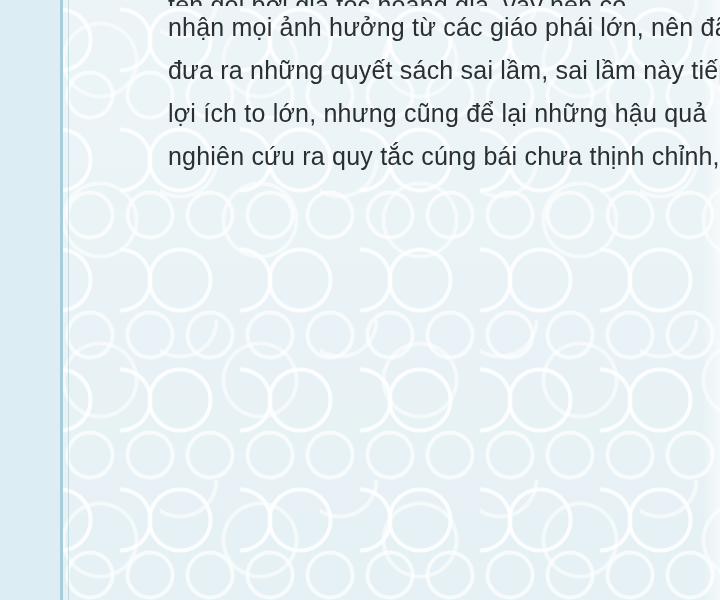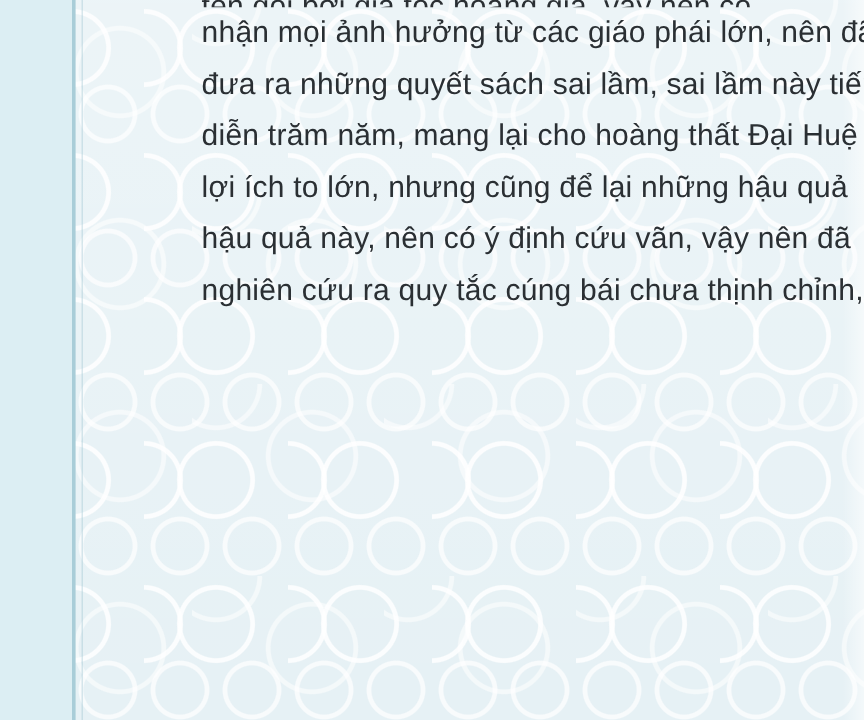--- a/index.html
+++ b/index.html
@@ -113,19 +113,17 @@
 
   <div class="left-strip"></div>
   <div class="gutter-line"></div>
   <div class="gutter-line2"></div>
   <div class="right-strip"></div>
 
   <div class="text-col">
     <div class="line clipped-top">tên gọi bởi gia tộc hoàng gia, vậy nên có</div>
     <div class="line">nhận mọi ảnh hưởng từ các giáo phái lớn, nên đã</div>
     <div class="line">đưa ra những quyết sách sai lầm, sai lầm này tiếp</div>
-    <div class="line">diễn trăm năm, mang lại cho hoàng thất Đại Huệ</div>
     <div class="line">lợi ích to lớn, nhưng cũng để lại những hậu quả</div>
-    <div class="line">hậu quả này, nên có ý định cứu vãn, vậy nên đã</div>
     <div class="line">nghiên cứu ra quy tắc cúng bái chưa thịnh chỉnh,</div>
   </div>
 
 </div>
 
 </body></html>

